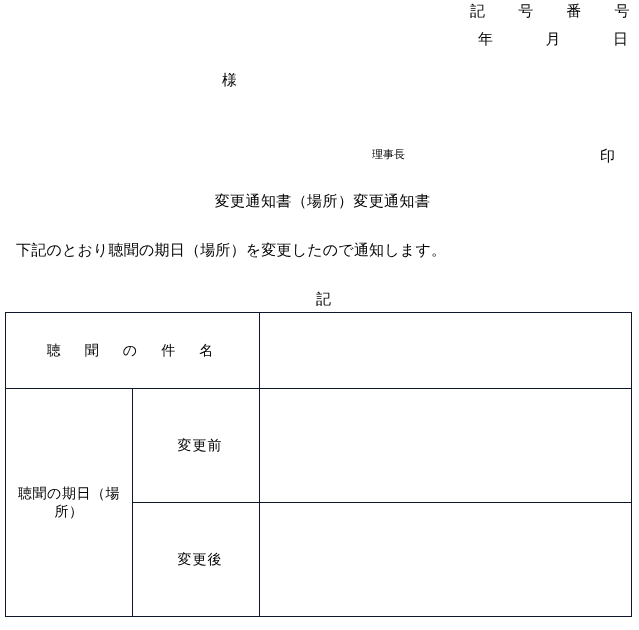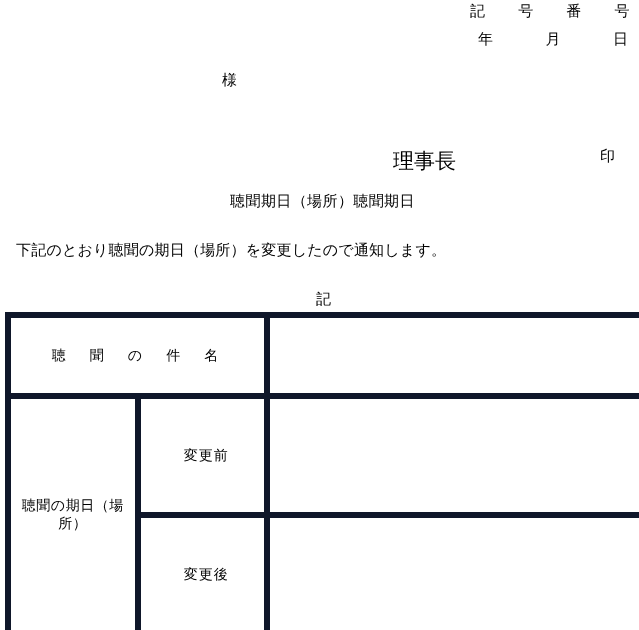--- a/index.html
+++ b/index.html
@@ -56,22 +56,22 @@
   .issuer-org {
     position: absolute;
     top: 119px;
     left: 393px;
     font-size: 15px;
     letter-spacing: 0.2px;
   }
   .issuer-title {
     position: absolute;
     top: 147px;
-    left: 393px;
-    font-size: 21px;
+    left: 372px;
+    font-size: 11px;
   }
   .issuer-seal {
     position: absolute;
     top: 147px;
     left: 600px;
     font-size: 15px;
   }
 
   
   .doc-title {
@@ -110,21 +110,21 @@
   
   table.form-table {
     position: absolute;
     top: 312px;
     left: 5px;
     width: 624px;
     border-collapse: collapse;
     table-layout: fixed;
   }
   table.form-table td {
-    border: 6px solid #0f172a;
+    border: 1px solid #0f172a;
     font-size: 14px;
     vertical-align: middle;
     text-align: center;
     padding: 0;
   }
   td.label-main {
     width: 253px;
     height: 75px;
     letter-spacing: 5px;
     padding-left: 5px;
@@ -162,21 +162,21 @@
     <span>年</span>
     <span>月</span>
     <span>日</span>
   </div>
 
   <div class="addressee">様</div>
 
   <div class="issuer-title">理事長</div>
   <div class="issuer-seal">印</div>
 
-  <div class="doc-title">聴聞期日（場所）聴聞期日</div>
+  <div class="doc-title">変更通知書（場所）変更通知書</div>
 
   <div class="body-text">下記のとおり聴聞の期日（場所）を変更したので通知します。</div>
 
   <div class="ki-mark">記</div>
 
   <table class="form-table">
     <tbody>
         <tr class="row-subject">
       <td class="label-main" colspan="2">聴　聞　の　件　名</td>
       <td class="value-cell"></td>

